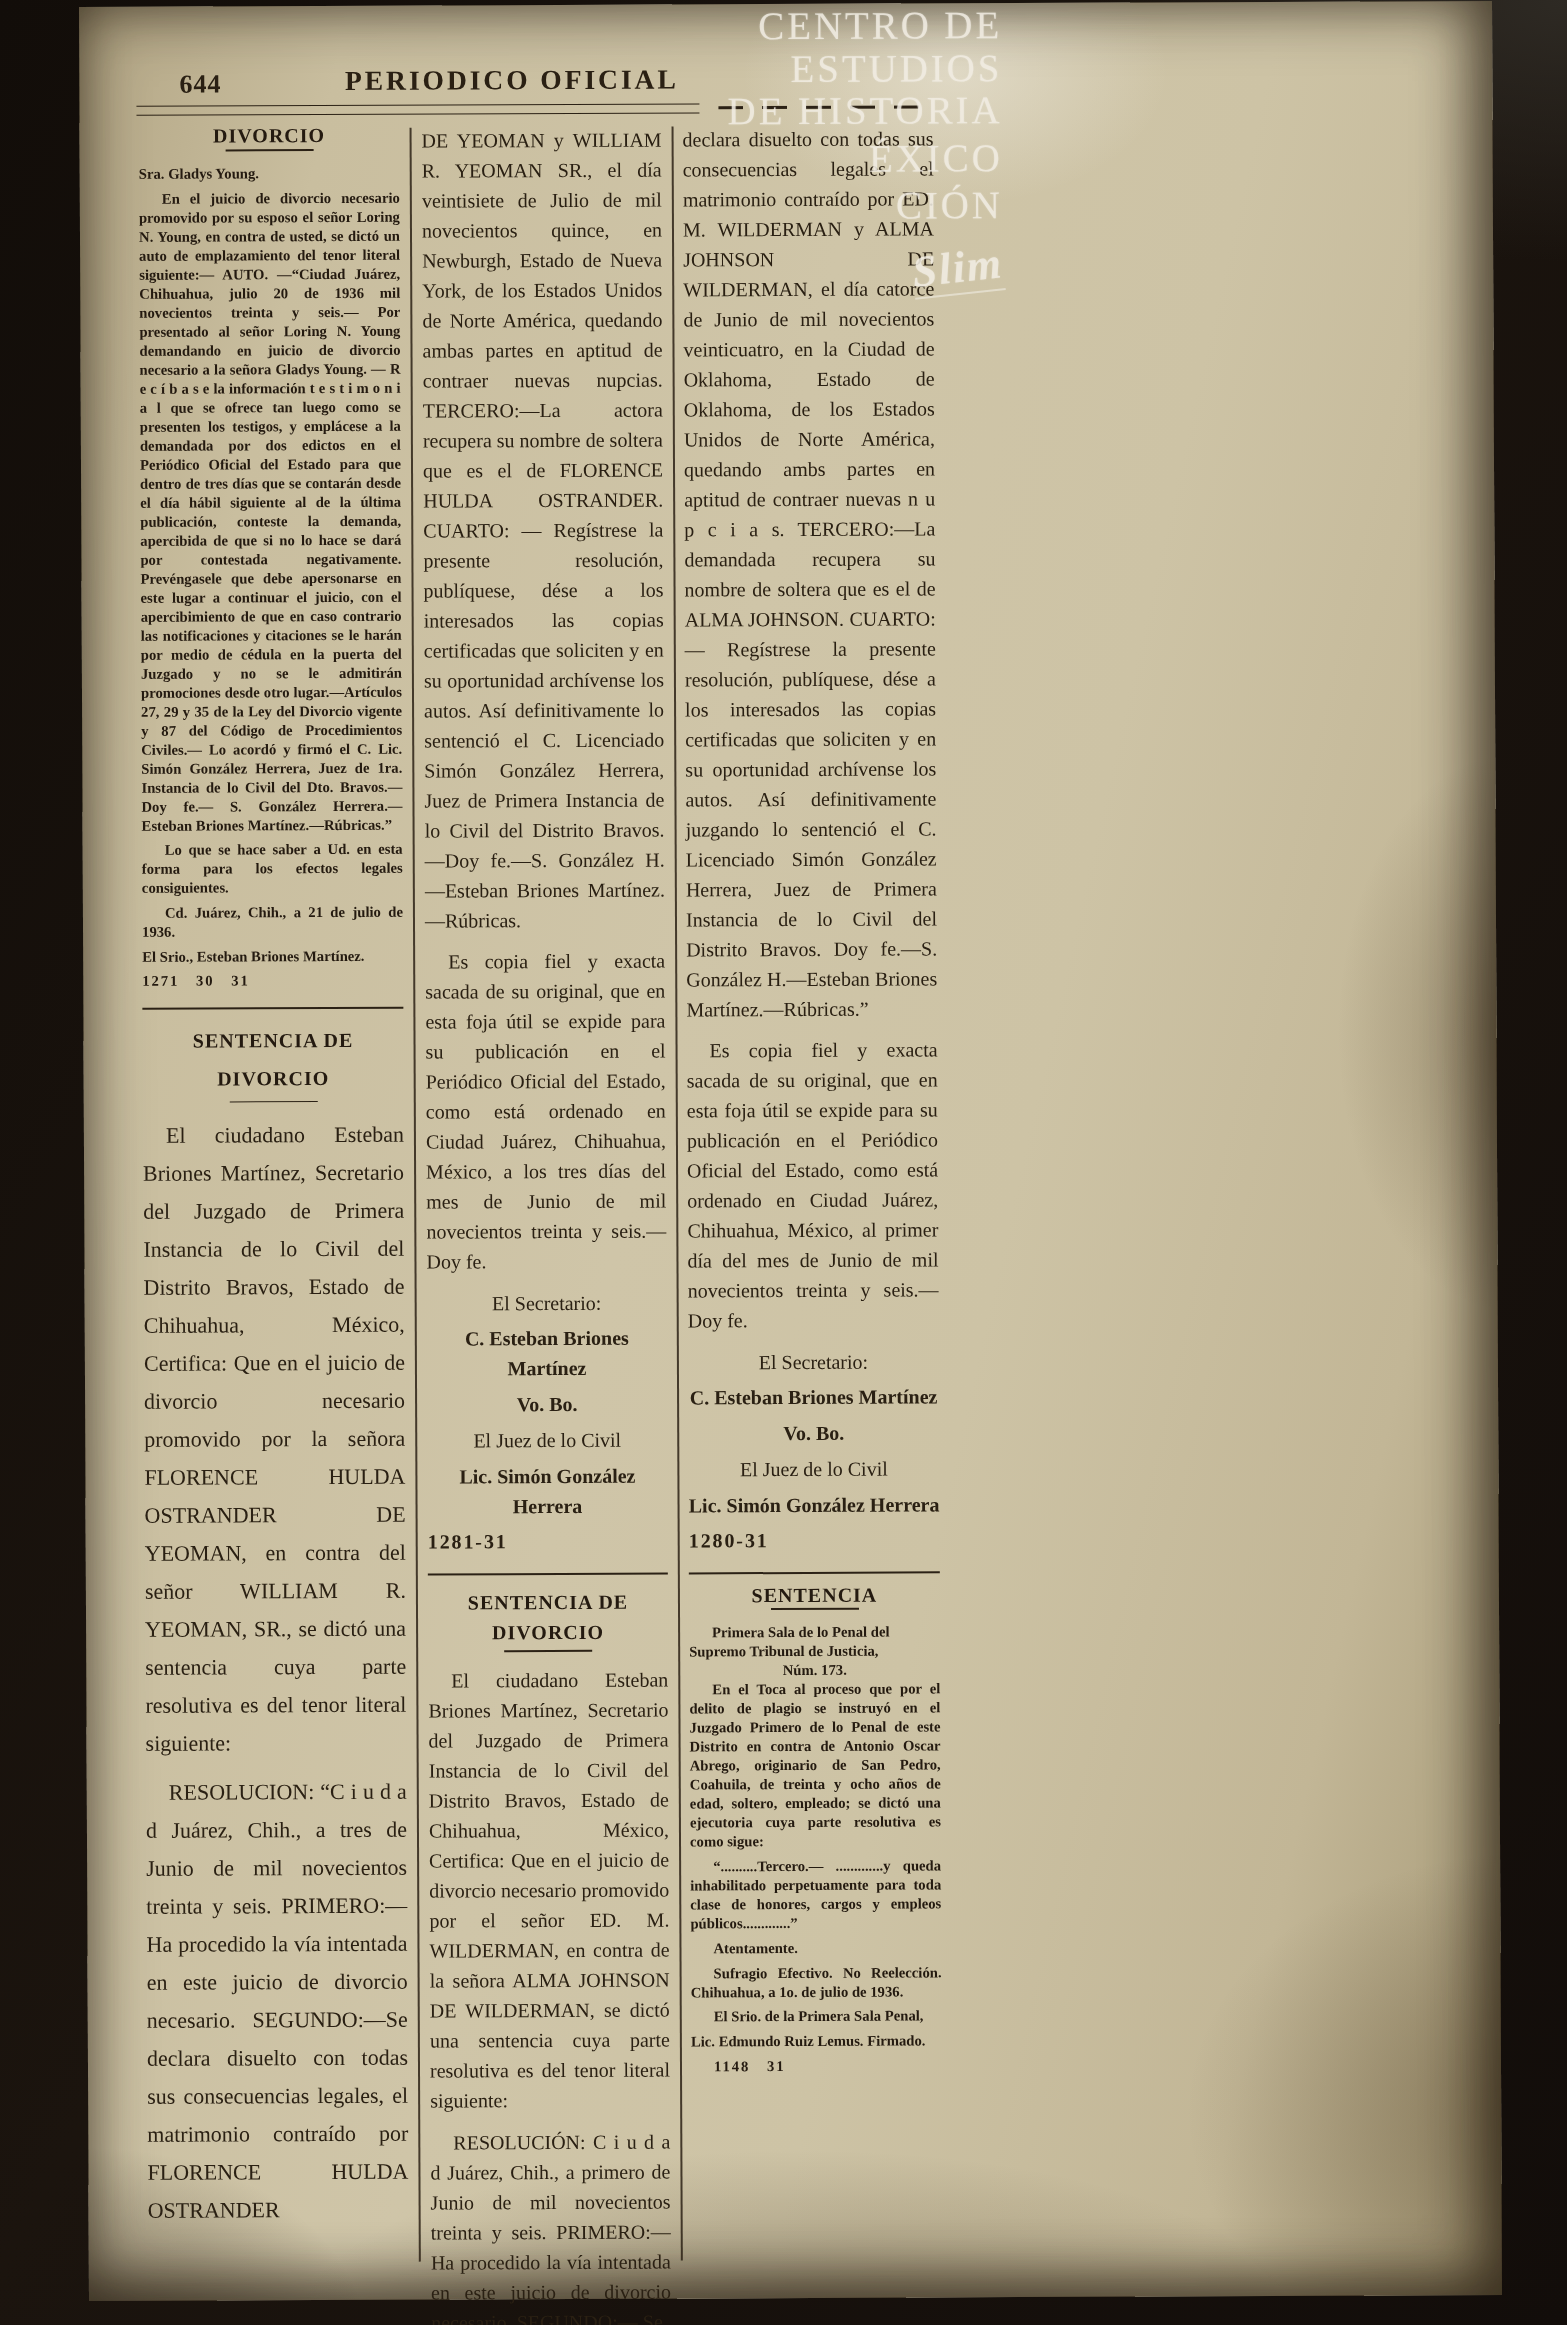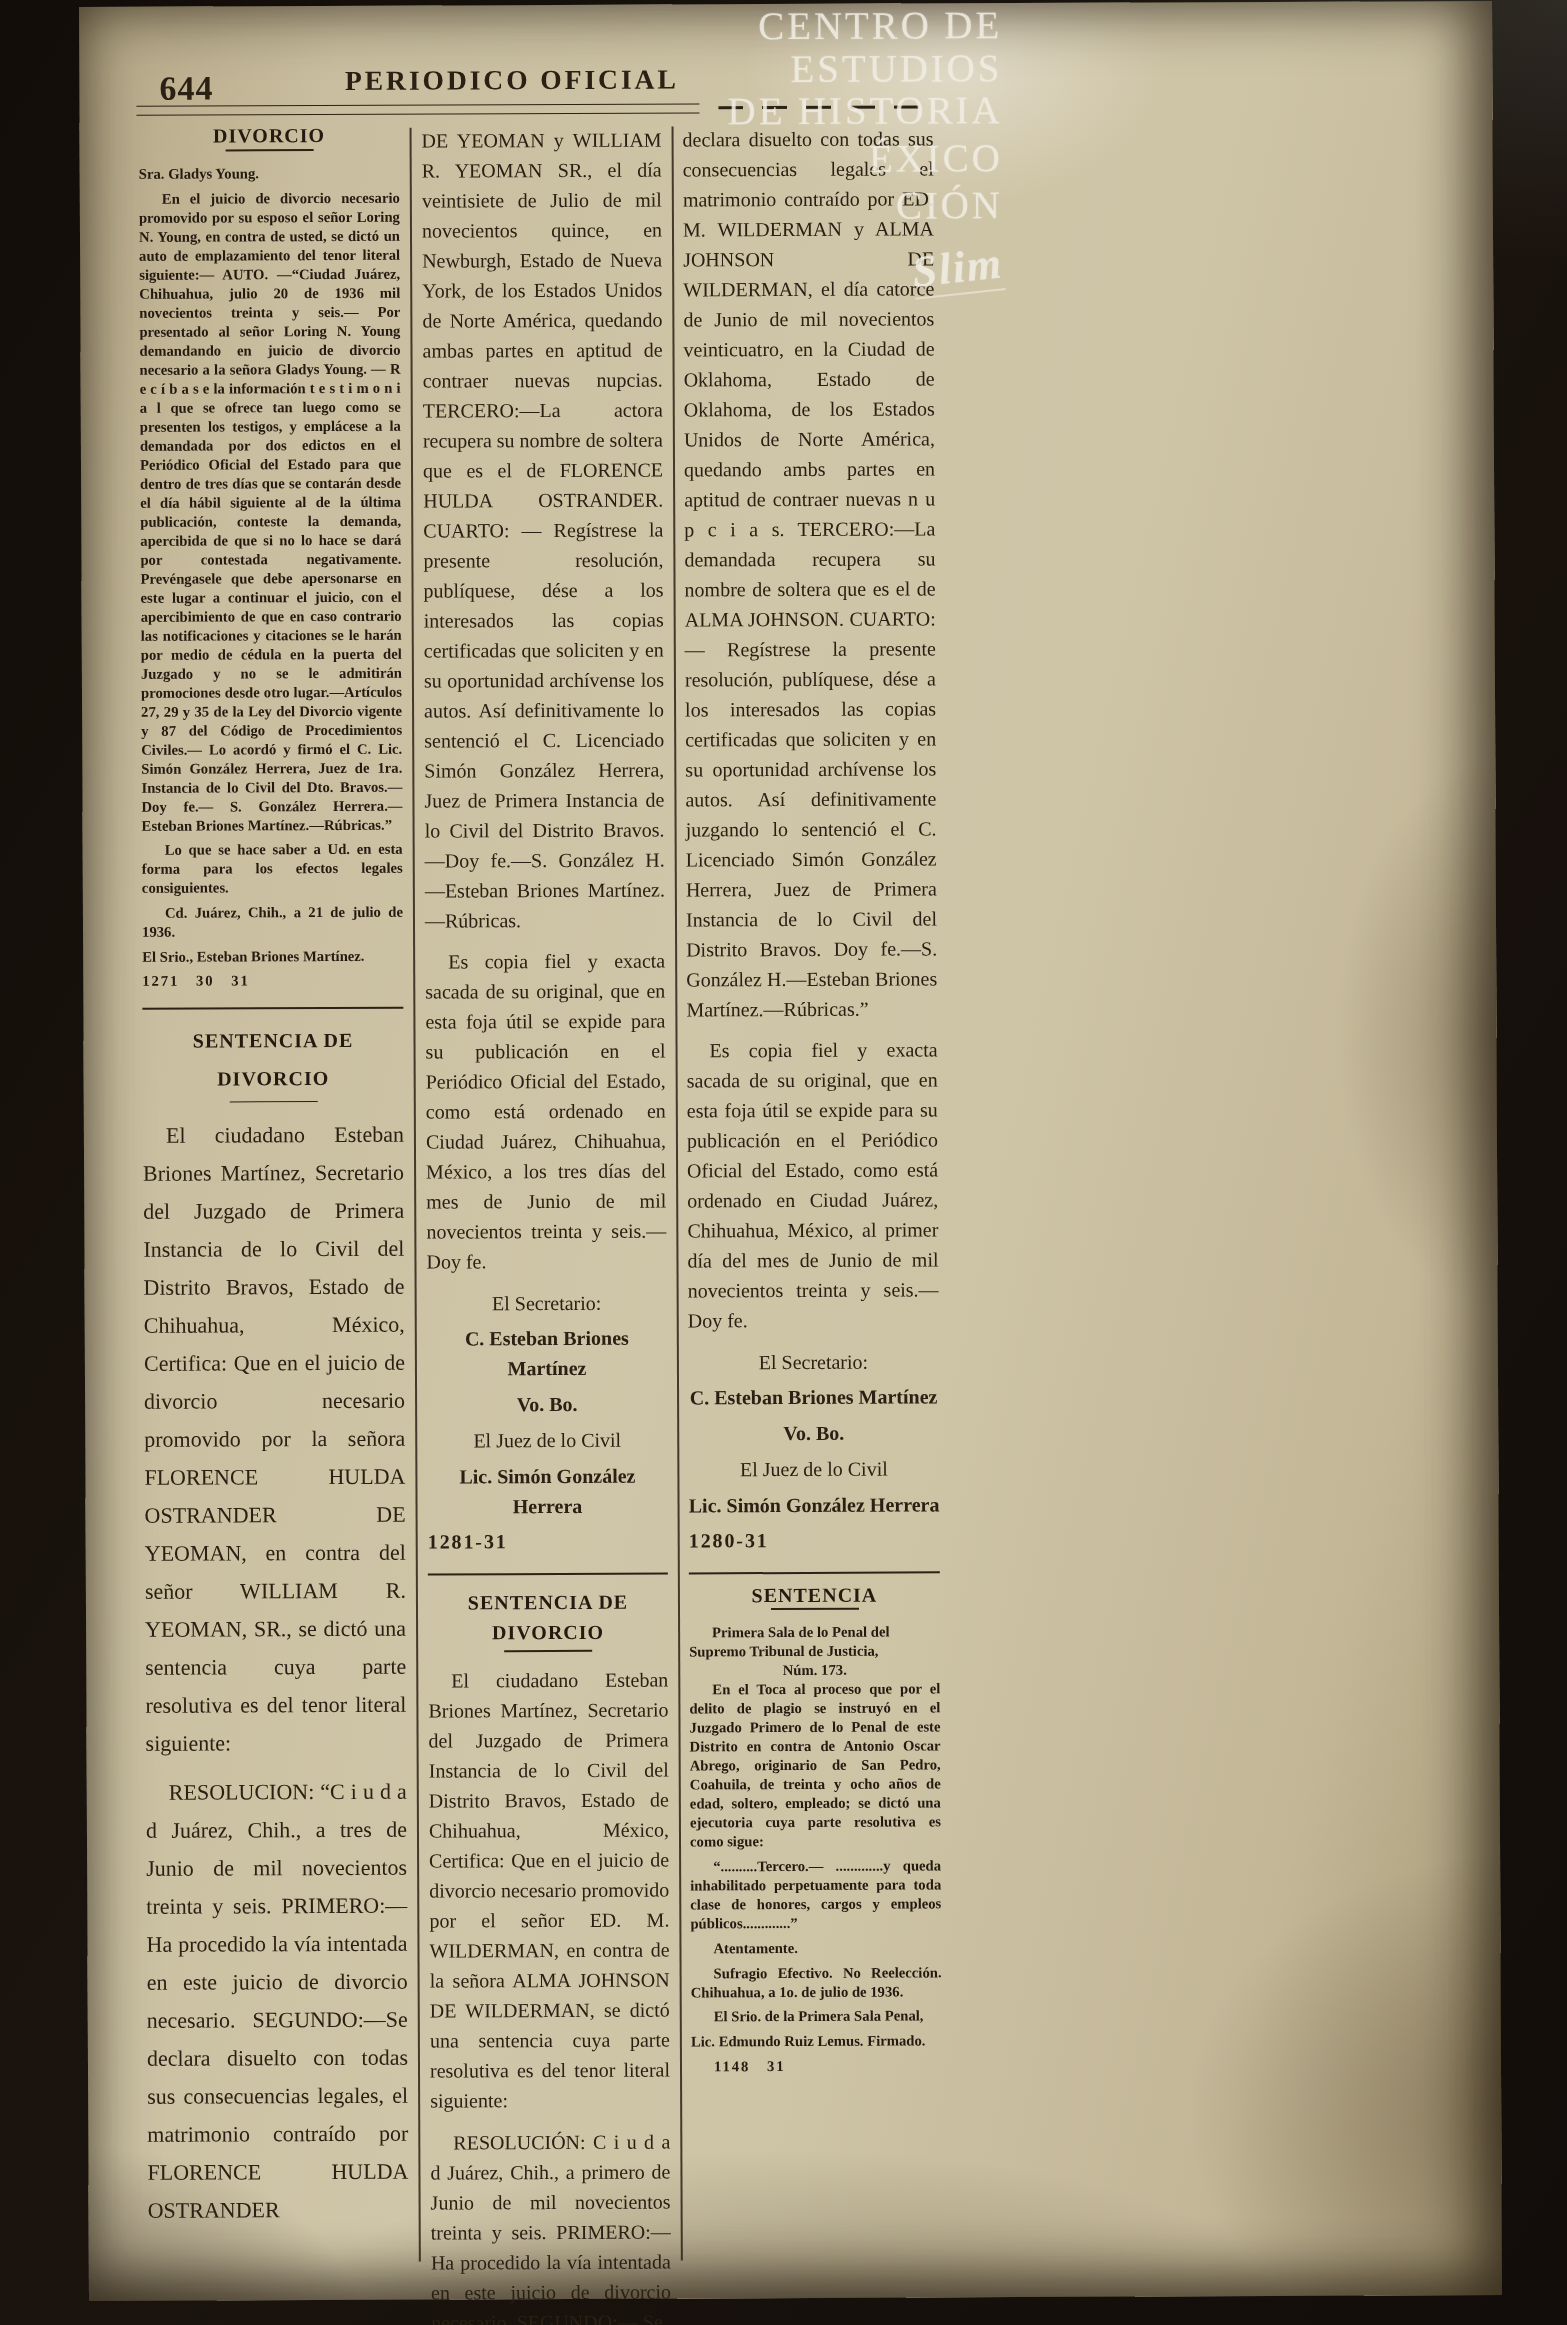--- a/index.html
+++ b/index.html
@@ -16,21 +16,21 @@
     background:
       radial-gradient(304px 190px at 62% 3%, rgba(238,234,222,0.55), transparent 70%),
       radial-gradient(399px 285px at 0% 102%, rgba(34,24,13,0.50), transparent 70%),
       radial-gradient(476px 361px at 102% 92%, rgba(64,48,26,0.35), transparent 72%),
       radial-gradient(666px 228px at 50% 101%, rgba(52,38,20,0.30), transparent 75%),
       radial-gradient(247px 399px at 101% 45%, rgba(70,54,30,0.35), transparent 70%),
       linear-gradient(103deg,#b3a685 0%, #c9be9f 14%, #cfc5a8 42%, #cdc3a5 62%, #c2b696 84%, #a39673 100%);
     box-shadow: inset 0 0 67px rgba(28,19,9,0.45), inset -27px 0 52px rgba(28,19,9,0.38), inset 0 -25px 48px rgba(28,19,9,0.35);
     color:#2a2013;
   }
-  .pagenum{position:absolute;left:80px;top:63px;font-size:34px;font-weight:bold;letter-spacing:1px;}
+  .pagenum{position:absolute;left:100px;top:63px;font-size:26px;font-weight:bold;letter-spacing:1px;}
   .masthead{position:absolute;left:57px;top:59px;width:751px;margin:0;text-align:center;
     font-size:27.6px;font-weight:bold;letter-spacing:2.9px;}
   .rule-a{position:absolute;left:57px;top:99px;width:563px;height:7.6px;
     border-top:1.9px solid #2b2115;border-bottom:1.9px solid #2b2115;}
   .rule-b{position:absolute;left:639px;top:102px;width:207px;height:2.9px;
     background:repeating-linear-gradient(90deg,#2b2115 0 25px, transparent 25px 44px);}
   .colrule{position:absolute;top:122px;height:2134px;width:1.9px;background:rgba(43,33,21,0.85);}
   .colrule-1{left:330px;}
   .colrule-2{left:592px;}
   .col{position:absolute;top:120px;}

